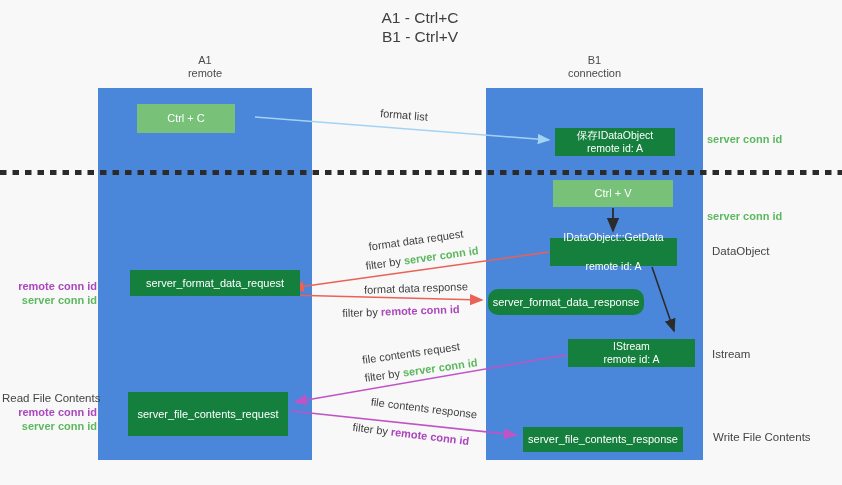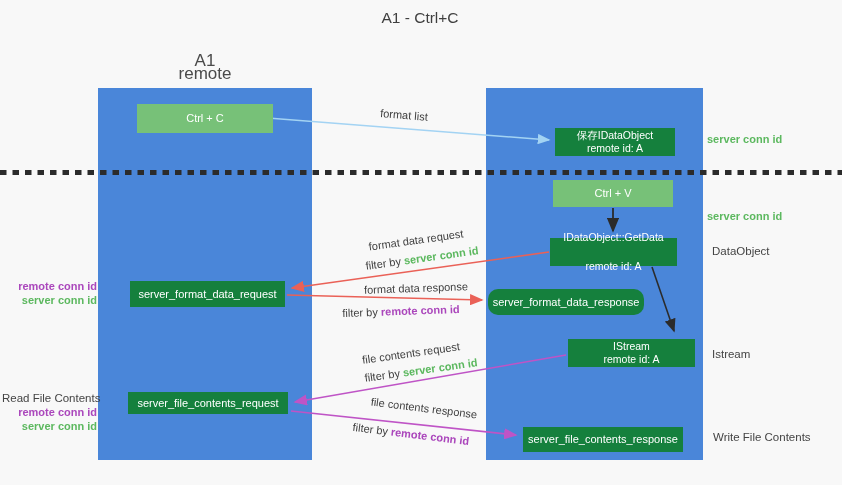--- a/index.html
+++ b/index.html
@@ -2,21 +2,21 @@
 <html><head>
 <meta charset="utf-8">
 <style>
   html,body { margin:0; padding:0; }
   body { font-family:"Liberation Sans", sans-serif; background:#f8f8f8; }
   #canvas { position:relative; width:842px; height:485px; background:#f8f8f8; overflow:hidden;padding-left:36px; }
 
   .title-block { position:absolute; left:340px; top:8px; width:160px; text-align:center;
                  font-size:15.5px; color:#3f3f3f; line-height:19px; z-index:4; }
 
-  .lane-header { position:absolute; top:54px; text-align:center; font-size:17px;
+  .lane-header { position:absolute; top:54px; text-align:center; font-size:11px;
                  color:#4a4a4a; line-height:13px; z-index:4; }
   .lane-header.a1 { left:98px; width:214px; }
   .lane-header.b1 { left:486px; width:217px; }
 
   .lane { position:absolute; top:88px; height:372px; background:#4a86d9; z-index:1; }
   .lane.a1 { left:98px; width:214px; }
   .lane.b1 { left:486px; width:217px; }
 
   svg.overlay { position:absolute; left:0; top:0; z-index:5; }
 
@@ -44,25 +44,30 @@
   .left-block { position:absolute; text-align:right; line-height:14px; z-index:8;
                 font-size:11px; white-space:nowrap; }
 </style>
 </head>
 <body>
 
 <div id="canvas">
 
   <div class="title-block">
     <div>A1 - Ctrl+C</div>
+    <div>B1 - Ctrl+V</div>
   </div>
 
   <div class="lane-header a1">
     <div>A1</div>
     <div>remote</div>
+  </div>
+  <div class="lane-header b1">
+    <div>B1</div>
+    <div>connection</div>
   </div>
 
   <div class="lane a1"></div>
   <div class="lane b1"></div>
 
   <svg class="overlay" width="842" height="485" viewBox="0 0 842 485">
     <defs>
       <marker id="m-blue" markerWidth="9" markerHeight="7" refX="7.5" refY="3.5" orient="auto">
         <path d="M0,0 L8.5,3.5 L0,7 z" fill="#a3d3f3"></path>
       </marker>
@@ -87,52 +92,52 @@
 
     <line x1="549" y1="252" x2="292" y2="288" stroke="#ea6157" stroke-width="1.6" marker-end="url(#m-red)"></line>
 
     <line x1="287" y1="295" x2="482" y2="300" stroke="#ea6157" stroke-width="1.6" marker-end="url(#m-red)"></line>
 
     <line x1="566" y1="355" x2="295" y2="402" stroke="#bf54c6" stroke-width="1.6" marker-end="url(#m-purple)"></line>
 
     <line x1="291" y1="411" x2="516" y2="435" stroke="#bf54c6" stroke-width="1.6" marker-end="url(#m-purple)"></line>
   </svg>
 
-  <div class="box green" style="left:137px; top:104px; width:136px; height:29px;">
+  <div class="box green" style="left:137px; top:104px; width:98px; height:29px;">
     <span>Ctrl + C</span>
   </div>
 
   <div class="box orange" style="left:555px; top:128px; width:120px; height:28px; font-size:10.5px;">
     <span>保存IDataObject</span>
     <span>remote id: A</span>
   </div>
 
   <div class="box green" style="left:553px; top:180px; width:120px; height:27px;">
     <span>Ctrl + V</span>
   </div>
 
   <div class="box orange" style="left:550px; top:238px; width:127px; height:28px; font-size:10.5px;gap:16px;">
     <span>IDataObject::GetData</span>
     <span>remote id: A</span>
   </div>
 
-  <div class="box orange" style="left:130px; top:281px; width:155px; height:26px;">
+  <div class="box orange" style="left:130px; top:270px; width:170px; height:26px;">
     <span>server_format_data_request</span>
   </div>
 
   <div class="box orange" style="left:488px; top:289px; width:156px; height:26px;border-radius:10px;">
     <span>server_format_data_response</span>
   </div>
 
   <div class="box orange" style="left:568px; top:339px; width:127px; height:28px; font-size:10.5px;">
     <span>IStream</span>
     <span>remote id: A</span>
   </div>
 
-  <div class="box orange" style="left:128px; top:392px; width:160px; height:22px;">
+  <div class="box orange" style="left:128px; top:392px; width:160px; height:44px;">
     <span>server_file_contents_request</span>
   </div>
 
   <div class="box orange" style="left:523px; top:427px; width:160px; height:25px;">
     <span>server_file_contents_response</span>
   </div>
 
   <div class="alabel rot-p5" style="left:404px; top:115px;">format list</div>
 
   <div class="alabel rot-m8" style="left:416px; top:240px;">format data request</div>

